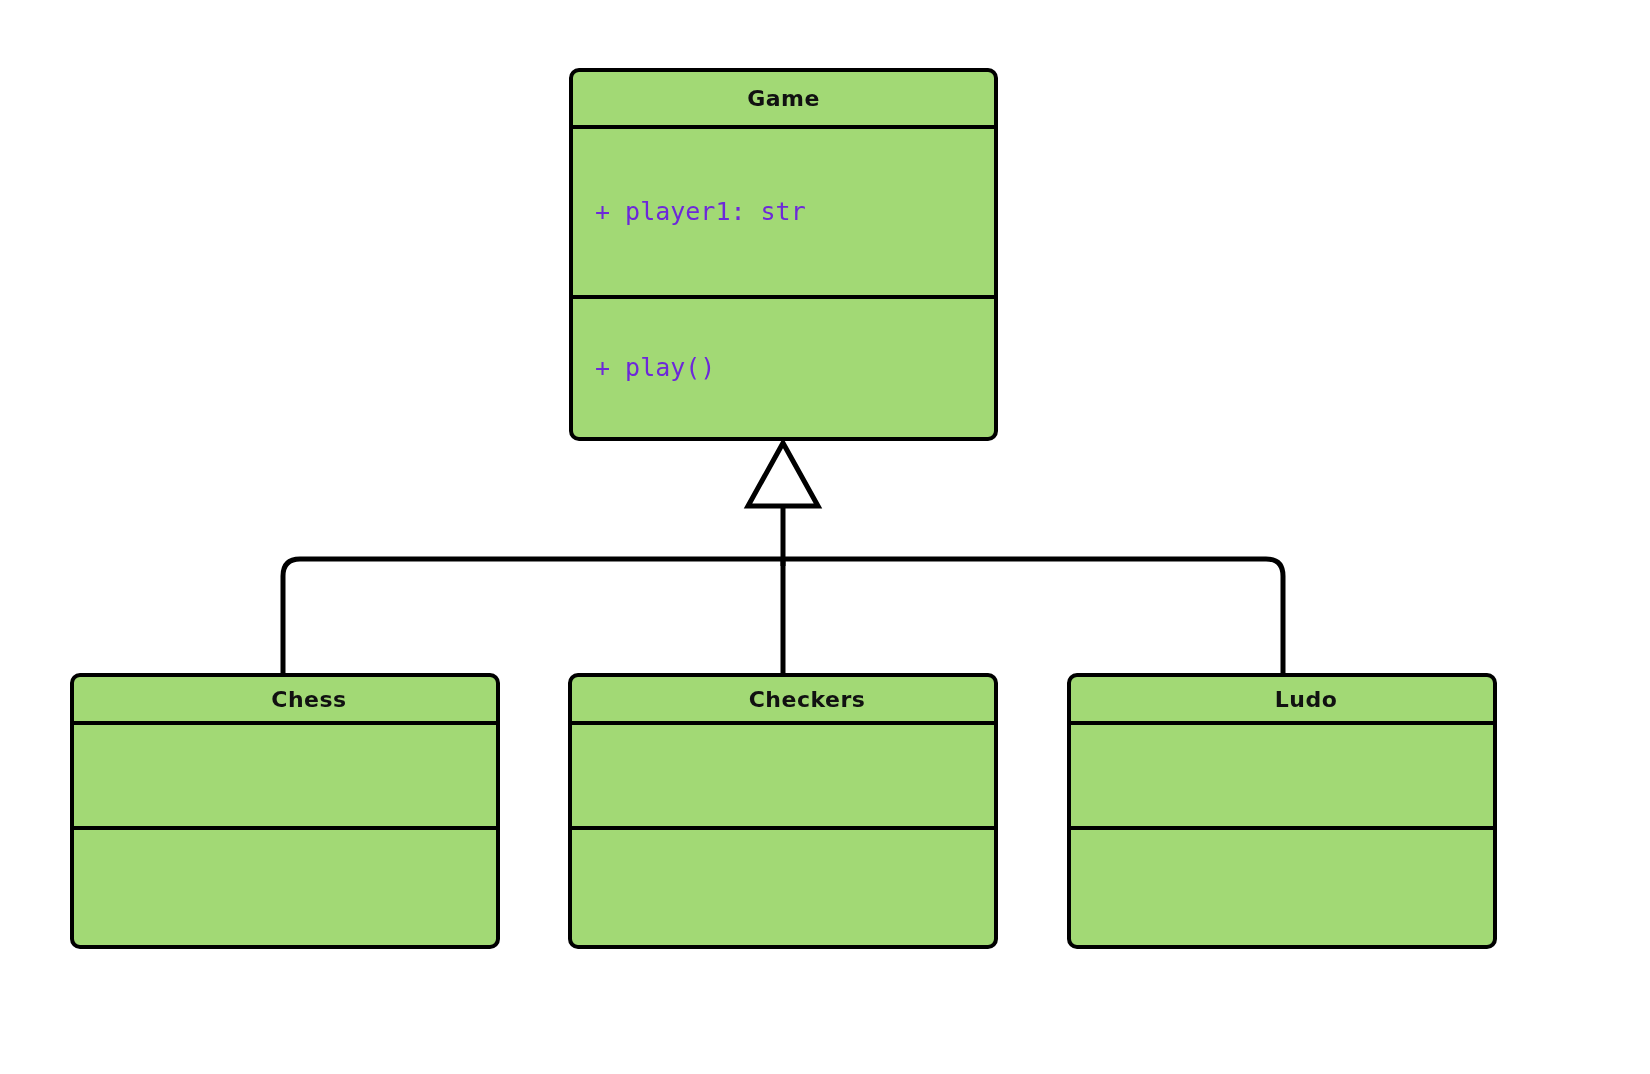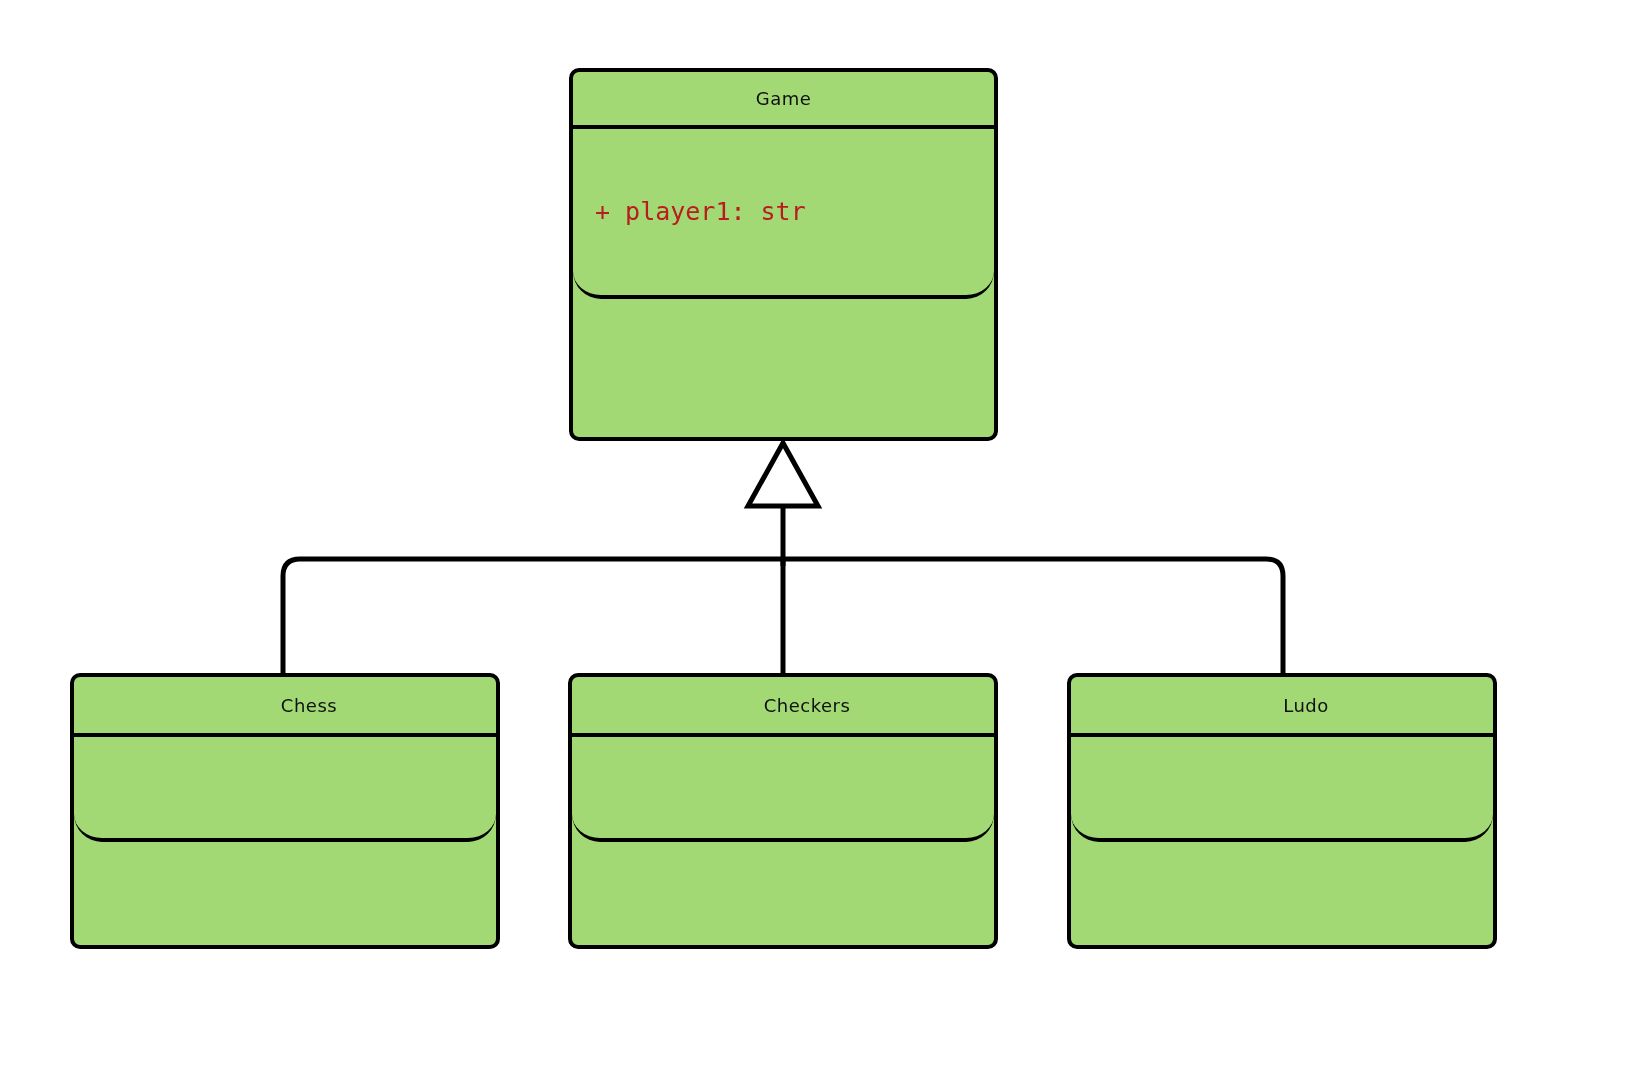--- a/index.html
+++ b/index.html
@@ -44,42 +44,41 @@
     border-radius: 10px;
     z-index: 2;
     overflow: hidden;
   }
 
   .uml-title {
     box-sizing: border-box;
     width: 100%;
     text-align: center;
     font-family: "DejaVu Sans", sans-serif;
-    font-weight: normal;
-    font-size: 18px;
+    font-weight: bold;
+    font-size: 22px;
     letter-spacing: 0.5px;
     color: #111111;
     display: flex;
     align-items: center;
     justify-content: center;
     border-bottom: 4px solid #000000;
   }
 
   .uml-compartment {
     box-sizing: border-box;
     width: 100%;
     font-family: "DejaVu Sans Mono", monospace;
     font-size: 25px;
     line-height: 1.28;
-    color: #b91c1c;
+    color: #6d28d9;
     padding: 0 22px;
     display: flex;
     flex-direction: column;
     justify-content: center;
-    border-radius: 28px;
   }
 
   .uml-compartment.with-sep {
     border-bottom: 4px solid #000000;
   }
 
   .member-line {
     white-space: pre;
   }
 
@@ -89,21 +88,21 @@
     top: 68px;
     width: 429px;
     height: 373px;
   }
   #class-game .uml-title { height: 57px; }
   #class-game .attrs    { height: 170px; }
   #class-game .methods  { height: 138px; }
 
   
   .child-class { top: 673px; width: 430px; height: 276px; }
-  .child-class .uml-title   { height: 60px; padding-left: 48px; }
+  .child-class .uml-title   { height: 48px; padding-left: 48px; }
   .child-class .attrs       { height: 105px; }
   .child-class .methods     { height: 103px; }
 
   #class-chess    { left: 70px; }
   #class-checkers { left: 568px; }
   #class-ludo     { left: 1067px; }
 </style>
 </head>
 <body>
 
@@ -118,20 +117,23 @@
     <line x1="783" y1="559" x2="783" y2="673" stroke="#000000" stroke-width="5"></line>
 
     <polygon points="783,443 818,506 748,506" fill="#ffffff" stroke="#000000" stroke-width="5" stroke-linejoin="miter"></polygon>
   </svg>
 
   <div class="uml-class" id="class-game">
     <div class="uml-title">Game</div>
     <div class="uml-compartment attrs with-sep">
       <div class="member-line">+ player1: str</div>
     </div>
+    <div class="uml-compartment methods">
+      <div class="member-line">+ play()</div>
+    </div>
   </div>
 
   <div class="uml-class child-class" id="class-chess">
     <div class="uml-title">Chess</div>
     <div class="uml-compartment attrs with-sep"></div>
     <div class="uml-compartment methods"></div>
   </div>
 
   <div class="uml-class child-class" id="class-ludo">
     <div class="uml-title">Ludo</div>

